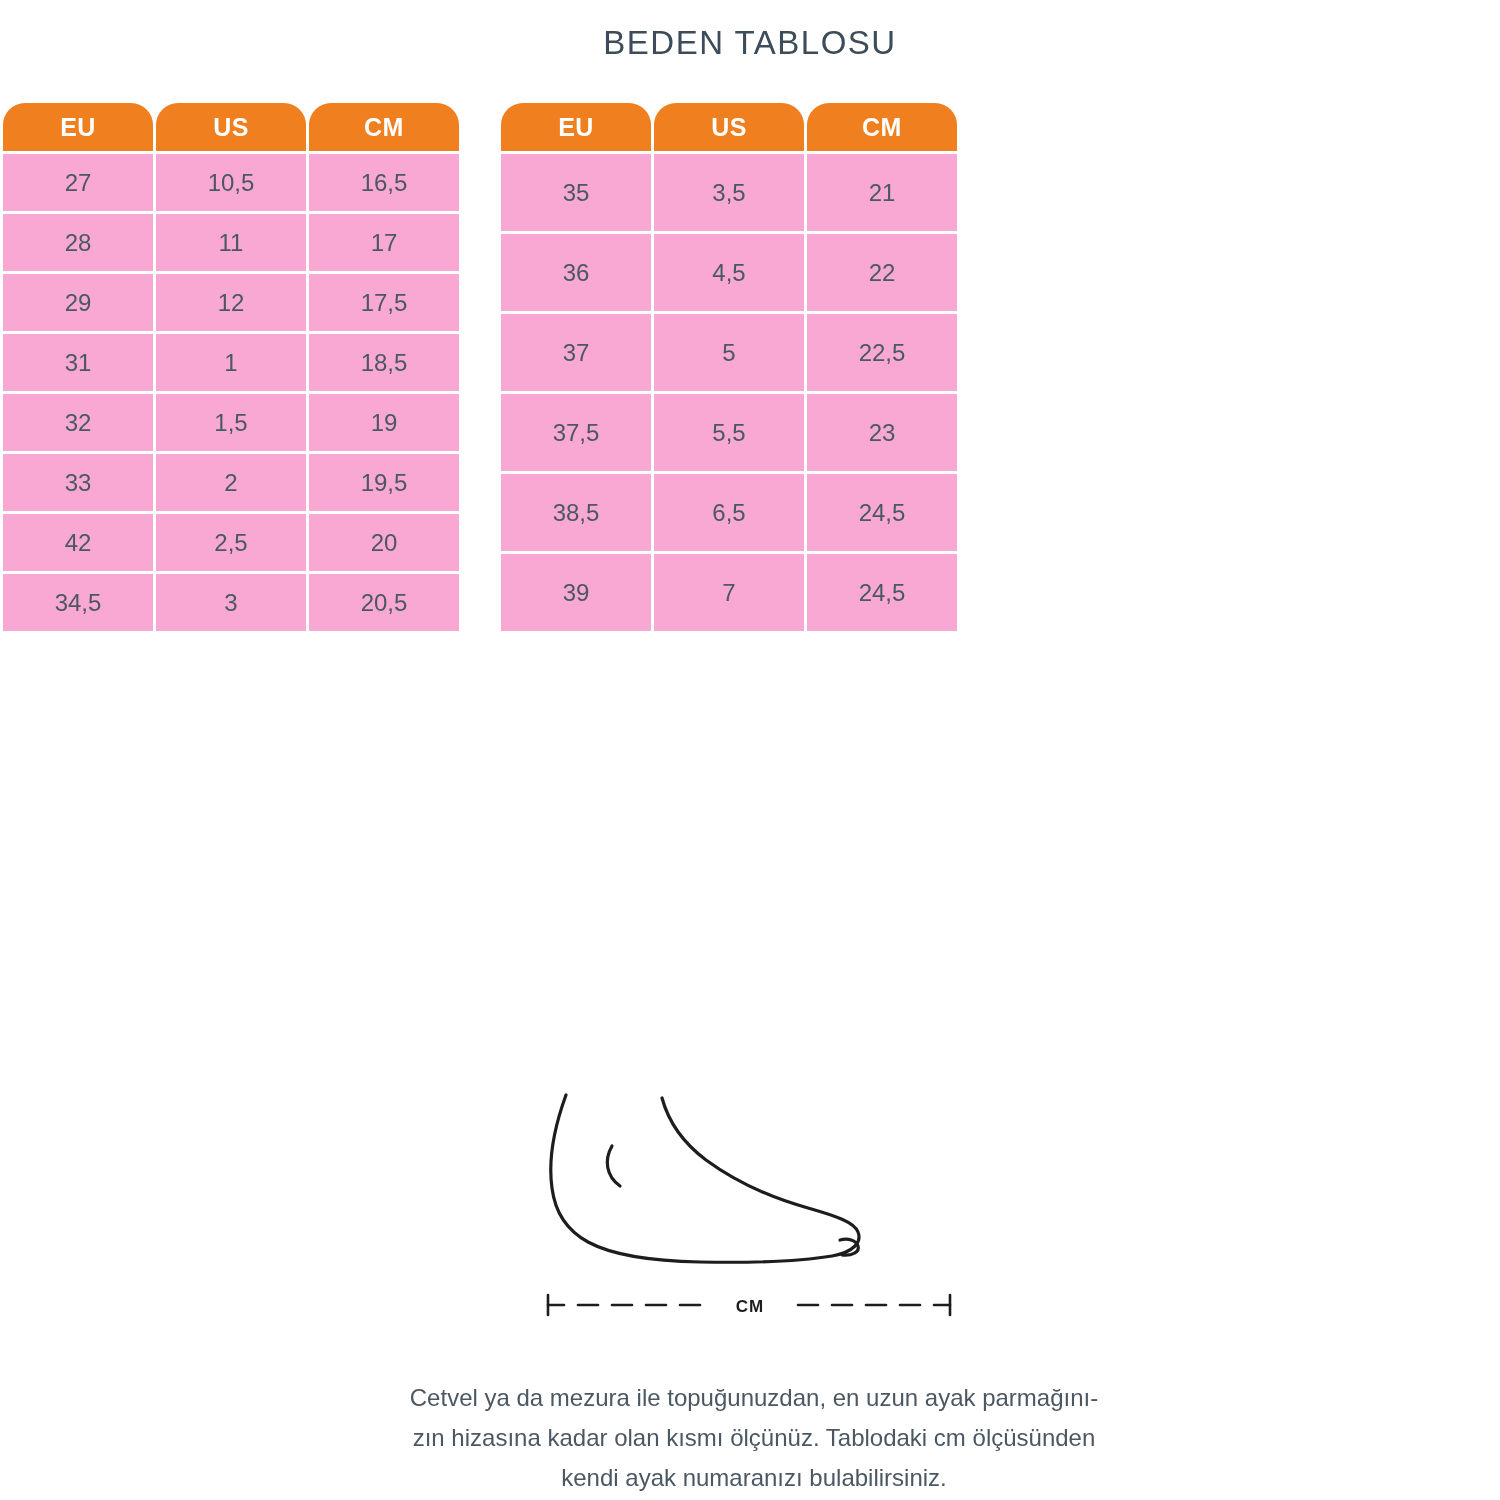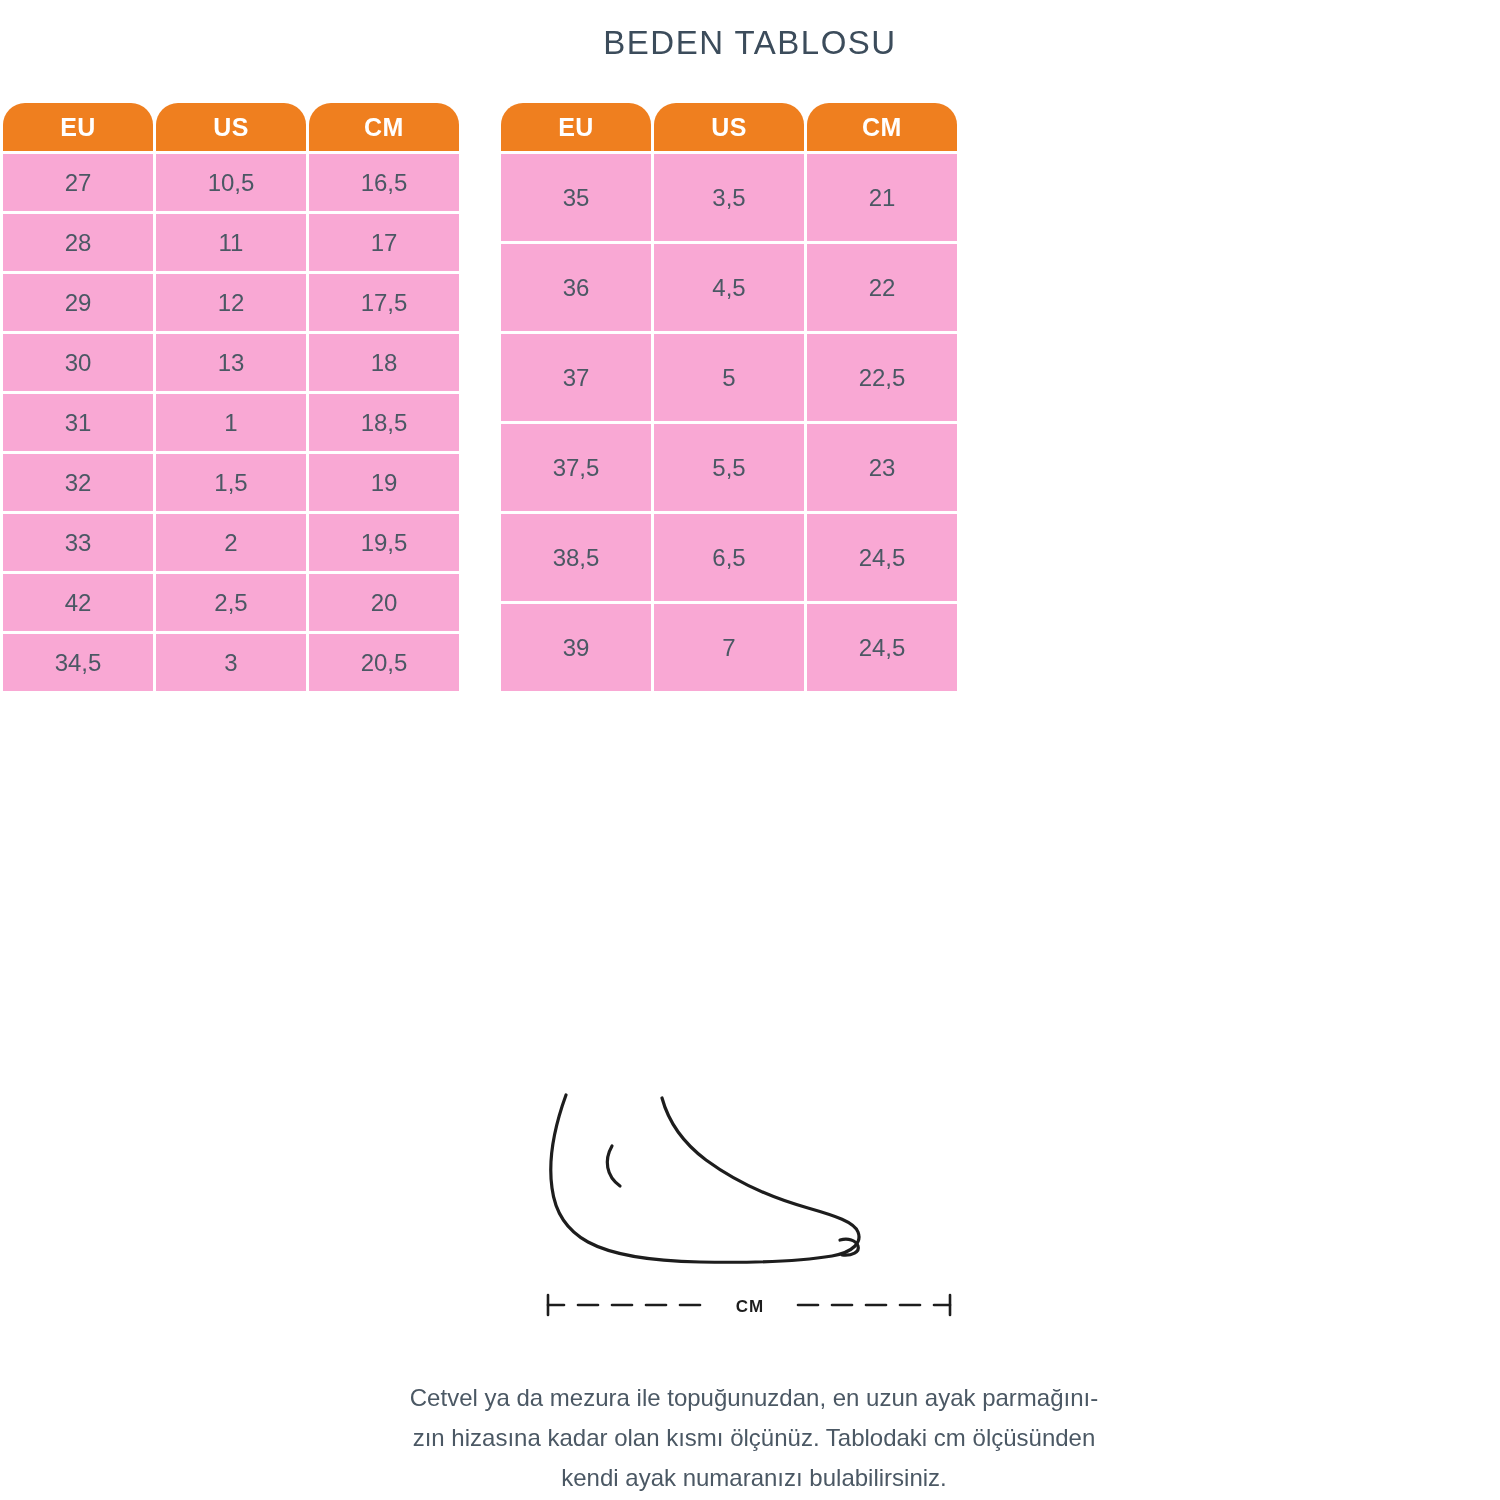--- a/index.html
+++ b/index.html
@@ -128,25 +128,20 @@
         </tr>
         <tr>
           <td>28</td>
           <td>11</td>
           <td>17</td>
         </tr>
         <tr>
           <td>29</td>
           <td>12</td>
           <td>17,5</td>
-        </tr>
-        <tr>
-          <td>30</td>
-          <td>13</td>
-          <td>18</td>
         </tr>
         <tr>
           <td>31</td>
           <td>1</td>
           <td>18,5</td>
         </tr>
         <tr>
           <td>32</td>
           <td>1,5</td>
           <td>19</td>

